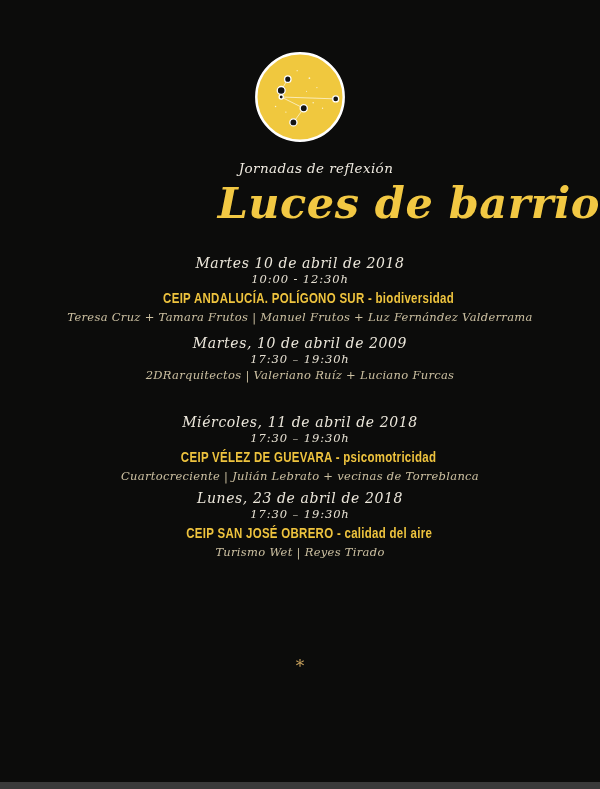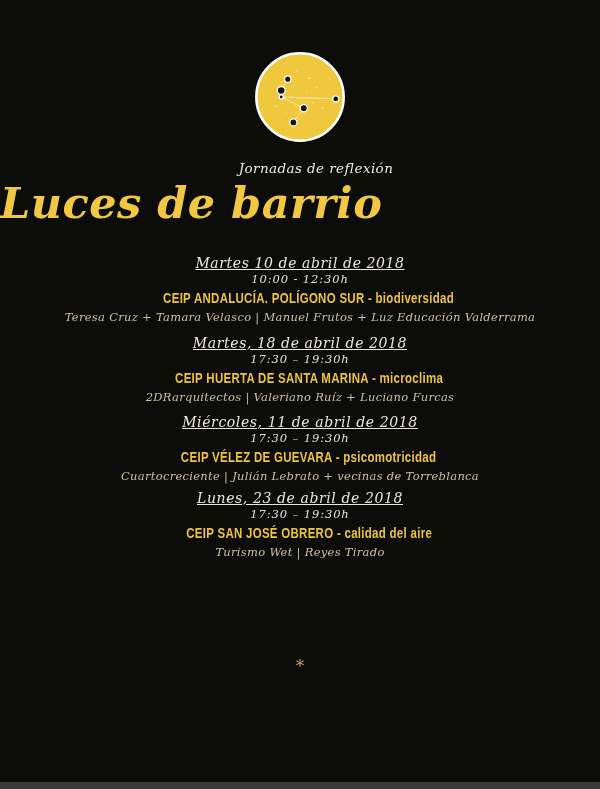--- a/index.html
+++ b/index.html
@@ -9,29 +9,29 @@
     font-family:"DejaVu Serif",serif;
   }
   
   .logo-circle{position:absolute;left:253px;top:50px;width:94px;height:94px;}
   
   .kicker{
     position:absolute;top:160px;left:16px;width:600px;text-align:center;
     font-style:italic;font-size:13.5px;letter-spacing:.4px;color:#efeae0;
   }
   .title{
-    position:absolute;top:178px;left:0;width:600px;text-align:left;
+    position:absolute;top:178px;left:0;width:600px;text-align:right;
     font-style:italic;font-weight:bold;font-size:43px;letter-spacing:.5px;color:#f2c843;
   }
   
   .event{position:absolute;left:0;width:600px;text-align:center;}
   .event.e1{top:254px;} .event.e2{top:334px;} .event.e3{top:413px;}
   .event.e4{top:489px;} .event.e5{top:565px;}
   .event .date{
-    font-style:italic;font-size:14px;line-height:18px;letter-spacing:.6px;color:#ece7db;text-decoration:underline;
+    font-style:italic;font-size:14px;line-height:18px;letter-spacing:.6px;color:#ece7db;
   }
   .event .time{
     font-style:italic;font-size:11.5px;line-height:15px;letter-spacing:.9px;color:#e6e0d2;
   }
   .event .venue{line-height:20px;margin:1px 0;padding-left:18px;}
   .event .venue .cond{
     display:inline-block;transform:scaleX(.74);transform-origin:50% 50%;
     font-family:"Liberation Sans",sans-serif;font-weight:bold;
     font-size:15.5px;letter-spacing:.4px;color:#eec33e;white-space:nowrap;
   }
@@ -91,27 +91,26 @@
     </g>
   </svg>
 
   <div class="kicker">Jornadas de reflexión</div>
   <div class="title">Luces de barrio</div>
 
   <div class="event e1">
     <div class="date">Martes 10 de abril de 2018</div>
     <div class="time">10:00 - 12:30h</div>
     <div class="venue"><span class="cond">CEIP ANDALUCÍA. POLÍGONO SUR - biodiversidad</span></div>
-    <div class="people">Teresa Cruz + Tamara Velasco | Manuel Frutos + Luz Educación Valderrama</div>
+    <div class="people">Teresa Cruz + Tamara Frutos | Manuel Frutos + Luz Fernández Valderrama</div>
   </div>
 
   <div class="event e2">
-    <div class="date">Martes, 18 de abril de 2018</div>
+    <div class="date">Martes, 10 de abril de 2009</div>
     <div class="time">17:30 – 19:30h</div>
-    <div class="venue"><span class="cond">CEIP HUERTA DE SANTA MARINA - microclima</span></div>
     <div class="people">2DRarquitectos | Valeriano Ruíz + Luciano Furcas</div>
   </div>
 
   <div class="event e3">
     <div class="date">Miércoles, 11 de abril de 2018</div>
     <div class="time">17:30 – 19:30h</div>
     <div class="venue"><span class="cond">CEIP VÉLEZ DE GUEVARA - psicomotricidad</span></div>
     <div class="people">Cuartocreciente | Julián Lebrato + vecinas de Torreblanca</div>
   </div>
 

